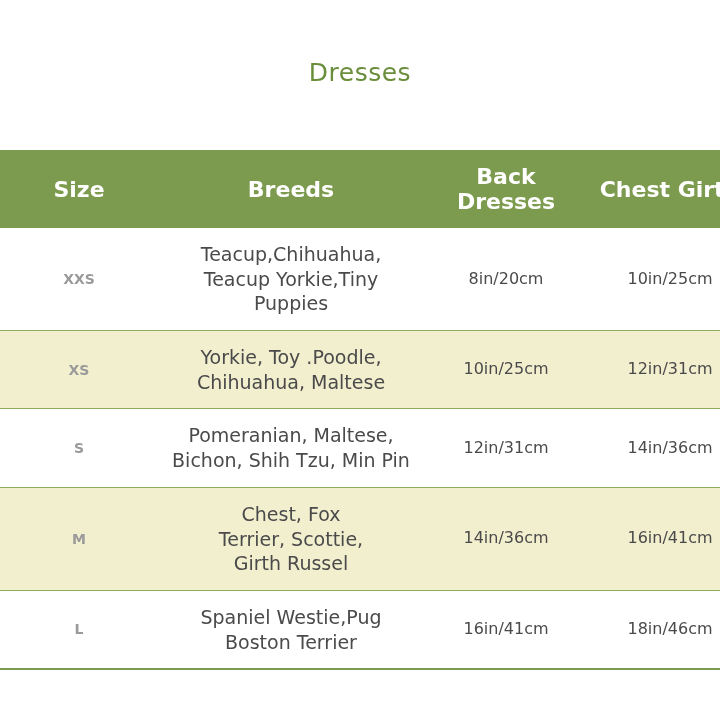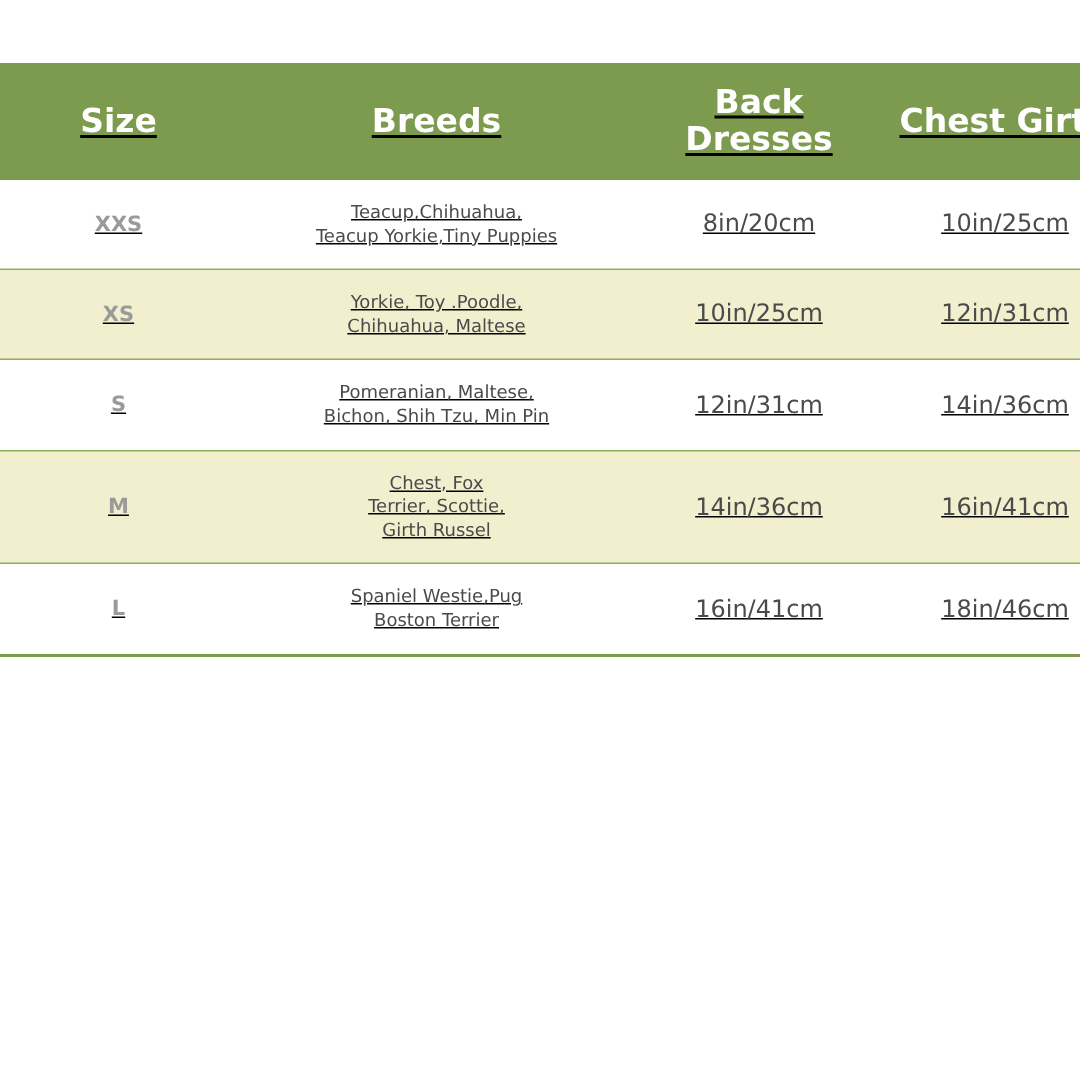--- a/index.html
+++ b/index.html
@@ -24,23 +24,22 @@
     text-align: center;
     color: #6b8e3d;
     font-size: 25px;
     font-weight: 400;
     letter-spacing: 0.5px;
     padding-top: 58px;
     padding-bottom: 0;
     line-height: 1.2;
   }
   .table-wrap {
-    margin-top: 42px;
+    margin-top: 62px;
     width: 720px;
-    text-decoration: underline;
   }
   table.size-table {
     width: 720px;
     border-collapse: collapse;
     table-layout: fixed;
   }
   table.size-table thead th {
     background: #7d9b4e;
     color: #ffffff;
     font-size: 22px;
@@ -68,38 +67,39 @@
   tbody tr.row-plain td {
     background: #ffffff;
   }
   td.cell-size {
     color: #9a9a9a;
     font-size: 14px;
     font-weight: 700;
   }
   td.cell-breeds {
     color: #4a4a4a;
-    font-size: 12px;
+    font-size: 19px;
     font-weight: 400;
   }
   td.cell-meas {
     color: #4a4a4a;
     font-size: 16px;
     font-weight: 400;
   }
   tbody tr:last-child td {
     border-bottom: 2.5px solid #7d9b4e;
   }
   .breed-line { display: block; }
 </style>
 </head>
 <body>
 
 <div class="page">
 
+  <div class="title">Dresses</div>
 
   <div class="table-wrap">
     <table class="size-table">
       <thead>
         <tr>
           <th class="col-size">Size</th>
           <th class="col-breeds">Breeds</th>
           <th class="col-back">Back  Dresses</th>
           <th class="col-chest">Chest Girth</th>
         </tr>

